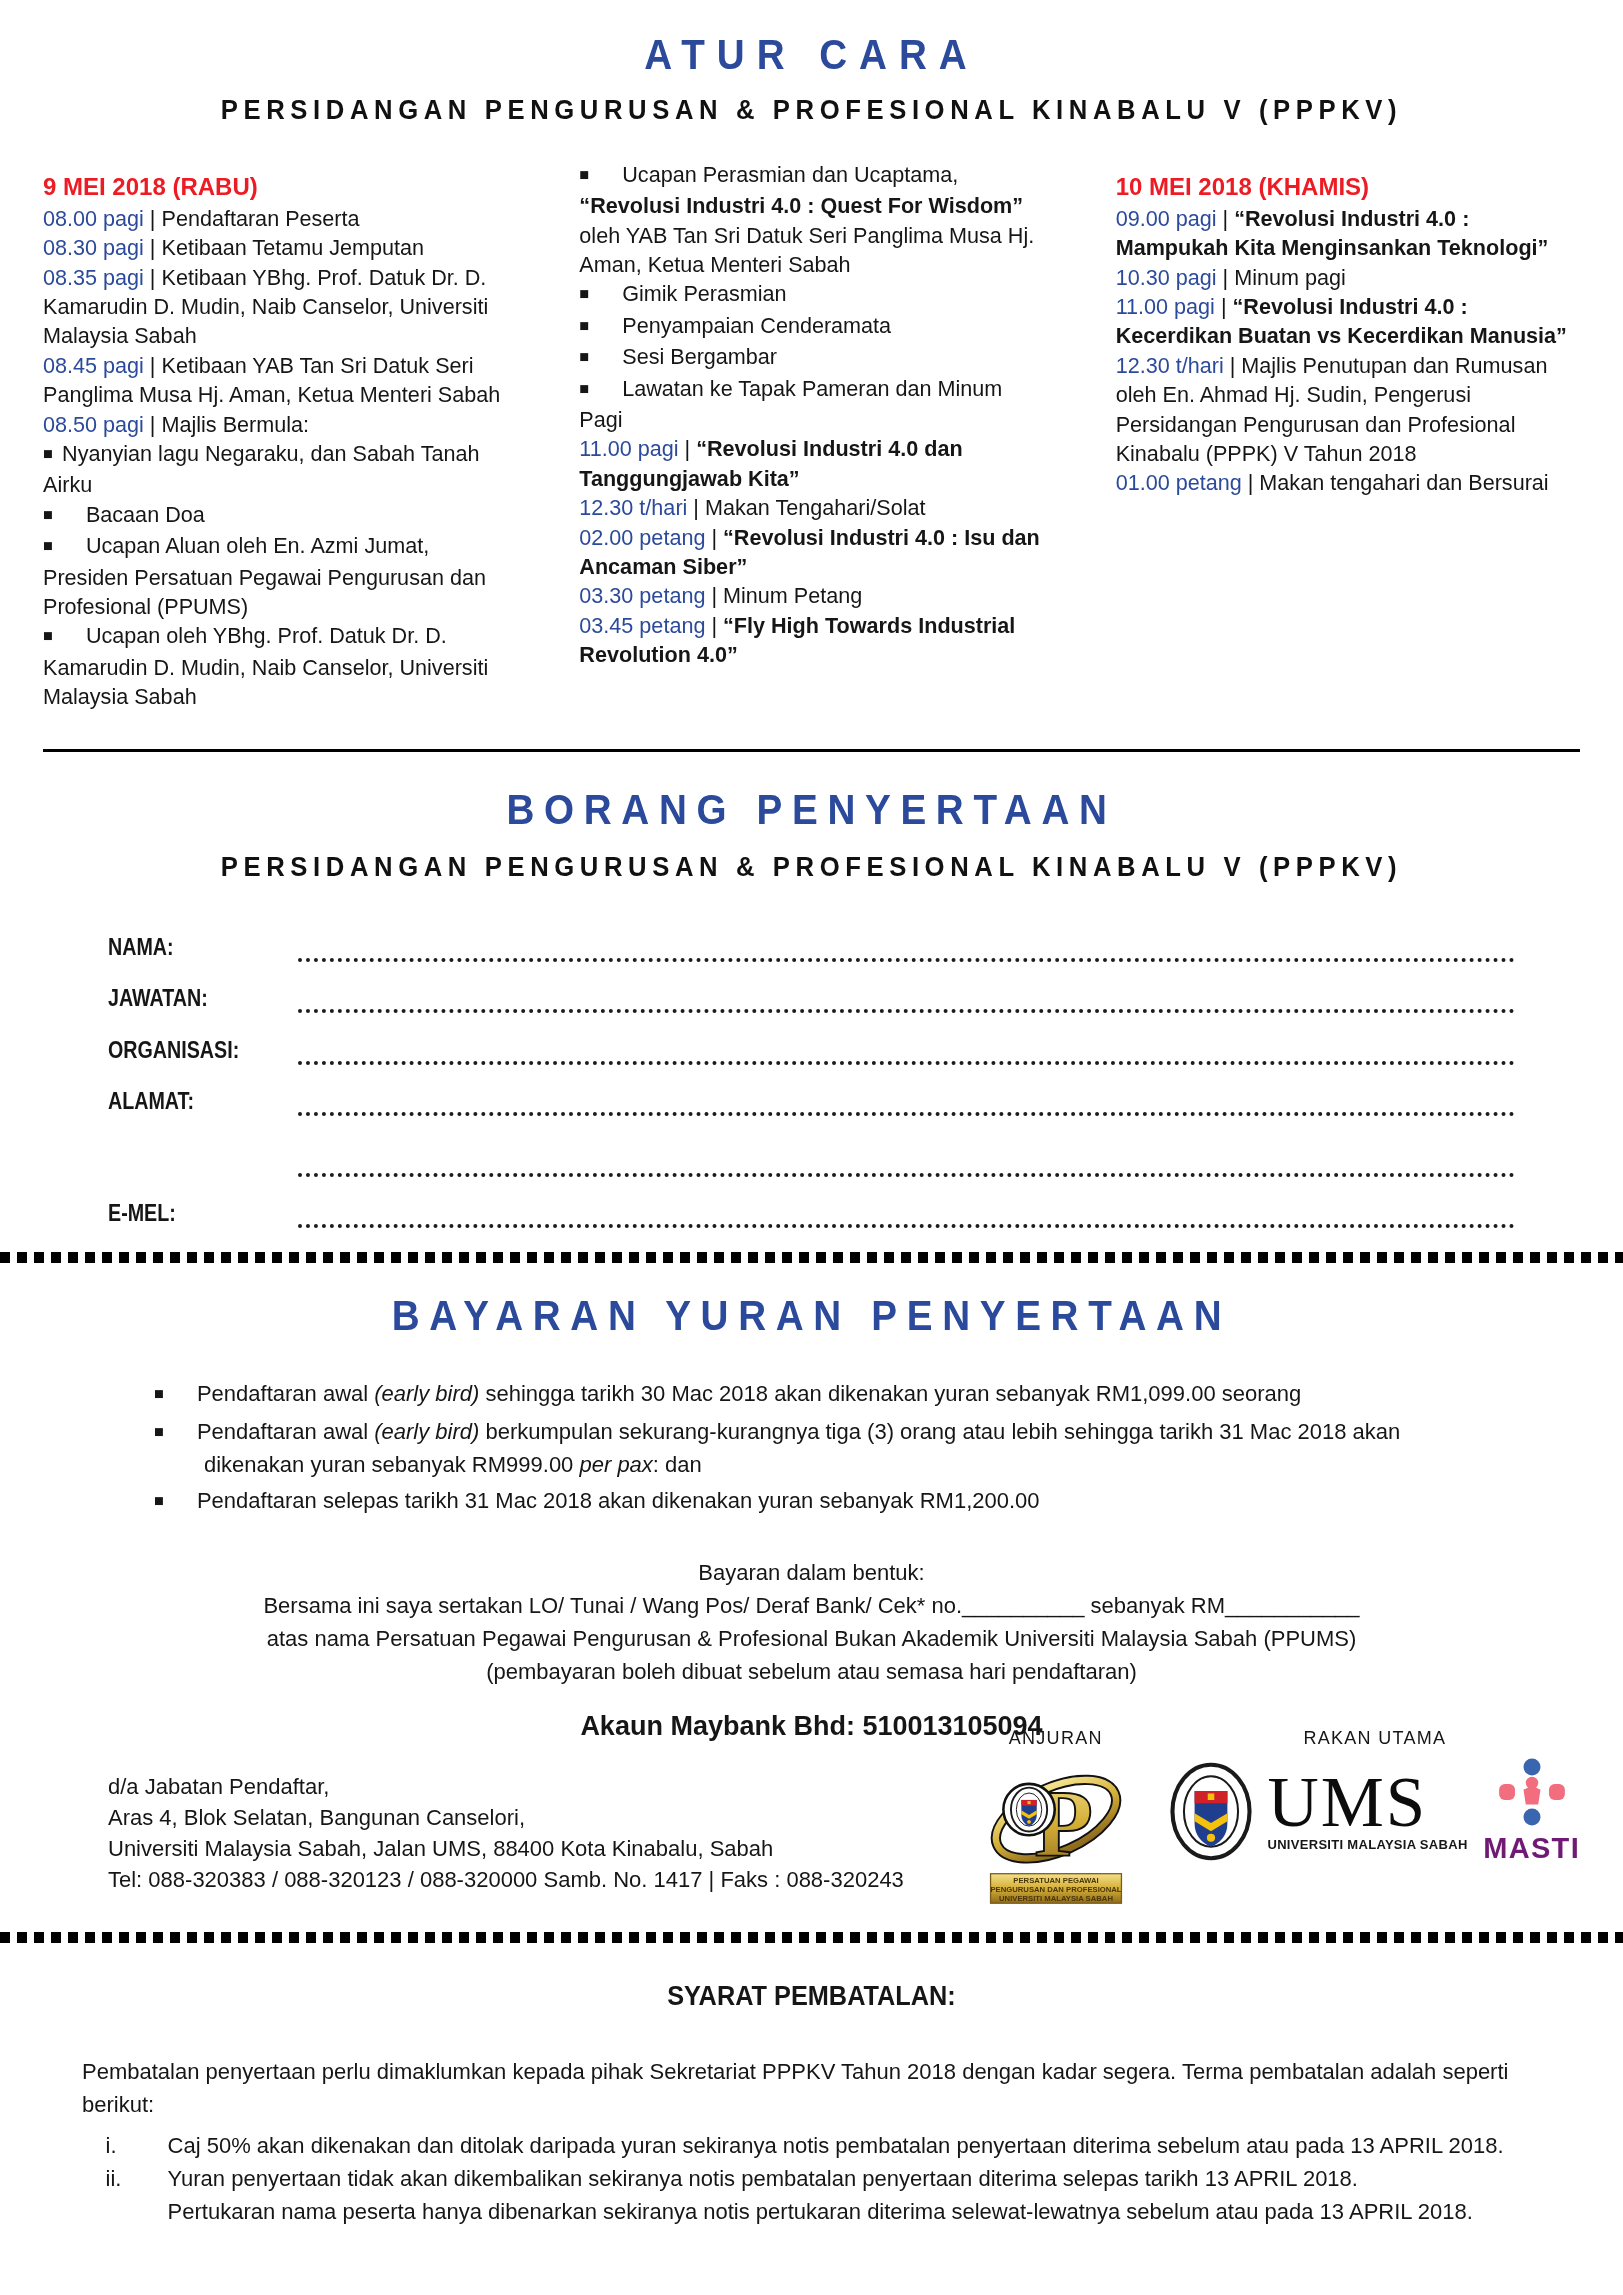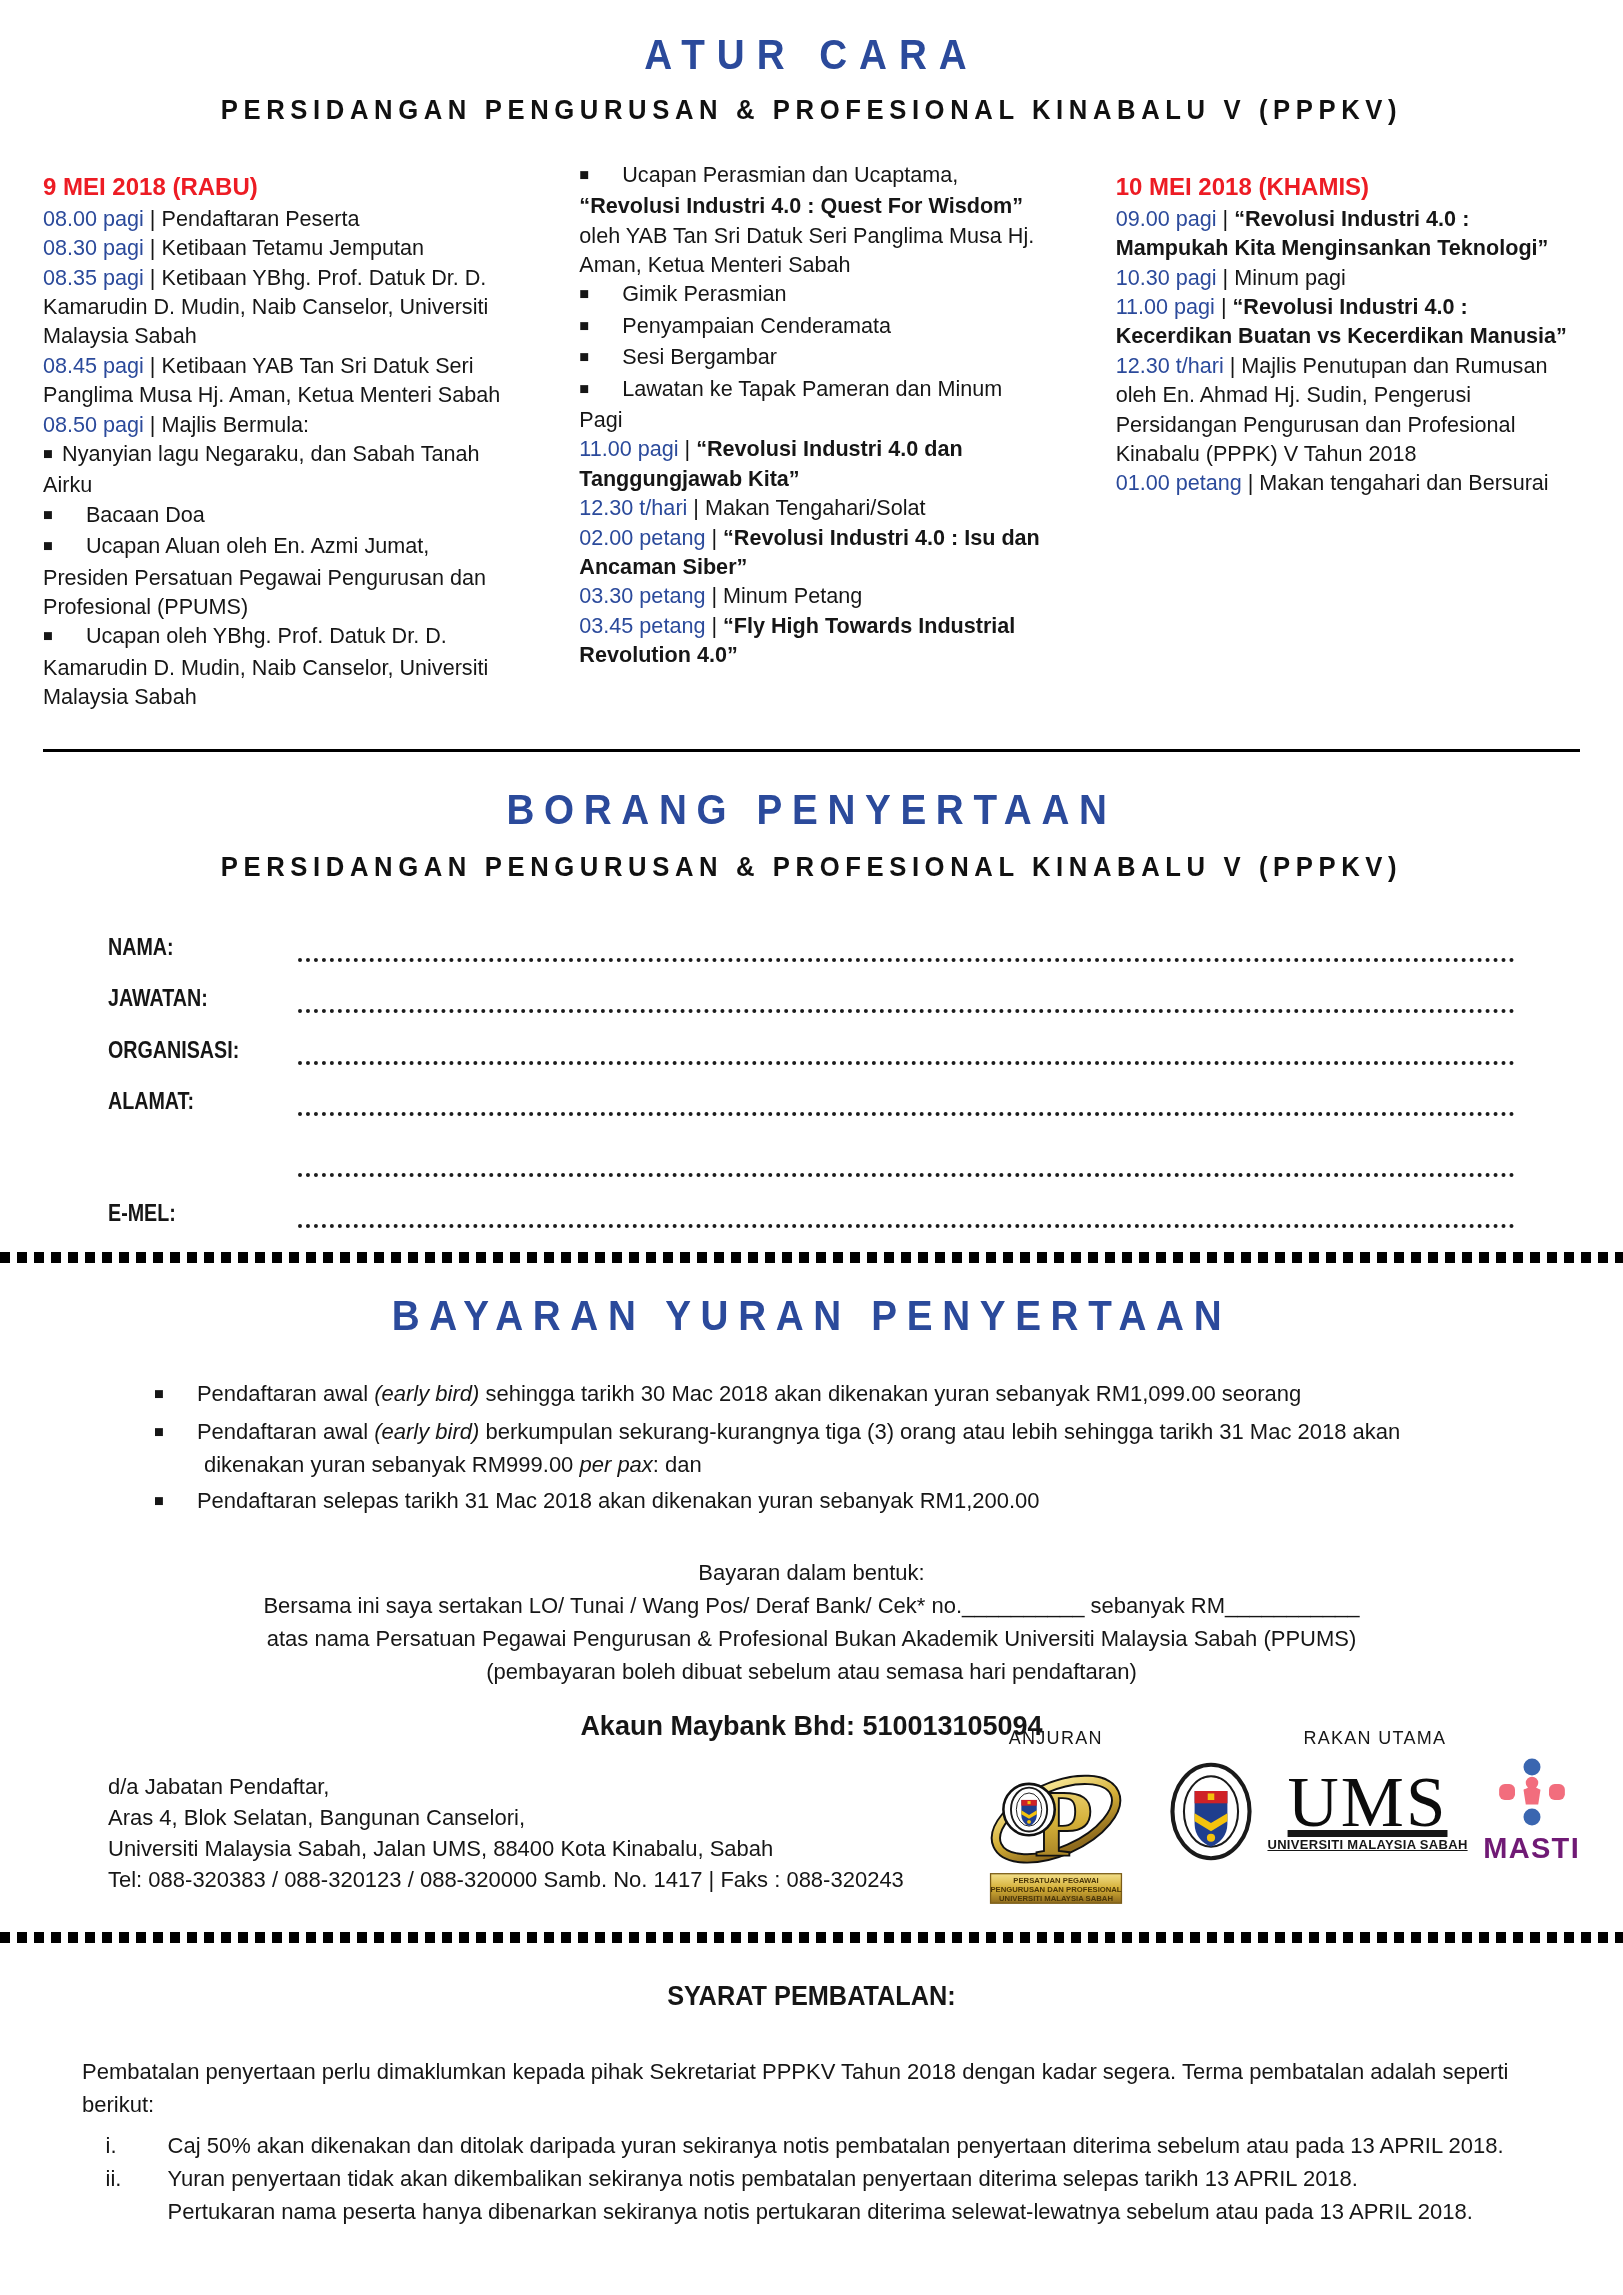--- a/index.html
+++ b/index.html
@@ -52,21 +52,21 @@
   .pay-block{margin-top:38px;text-align:center;font-size:22px;line-height:33px;}
   .account{text-align:center;font-weight:700;font-size:27px;margin-top:23px;}
 
   
   .addr-row{display:flex;align-items:flex-start;margin-top:29px;}
   .addr{font-size:22px;line-height:31px;margin-left:65px;flex:1 1 auto;}
   .sponsors{display:flex;gap:37px;margin-top:-43px;flex:0 0 auto;}
   .sp-group{text-align:center;}
   .sp-label{font-size:18px;letter-spacing:1.3px;margin-bottom:9.2px;}
   .rakan-logos{display:flex;align-items:center;gap:15.7px;}
-  .ums-word{text-align:center;text-decoration:underline;}
+  .ums-word{text-align:left;}
   .ums-w{font-family:"Liberation Serif",serif;font-size:71px;line-height:63px;letter-spacing:2px;color:#0c0c0c;}
   .ums-cap{font-size:13px;font-weight:700;letter-spacing:0.3px;margin-top:2.6px;}
   .masti{text-align:center;}
   .masti-word{color:#701a75;font-weight:700;font-size:29px;letter-spacing:1.3px;margin-top:3.9px;}
   .plq{font-size:12px;font-weight:bold;fill:#4a3608;text-anchor:middle;font-family:"Liberation Sans",sans-serif;}
 
   
   .cxl-title{text-align:center;font-size:27.5px;font-weight:700;margin-top:37px;transform:scaleX(.92);}
   .cxl-body{margin:43px 39px 0;font-size:22px;line-height:33px;}
   .cxl-intro{margin-bottom:7.9px;}

